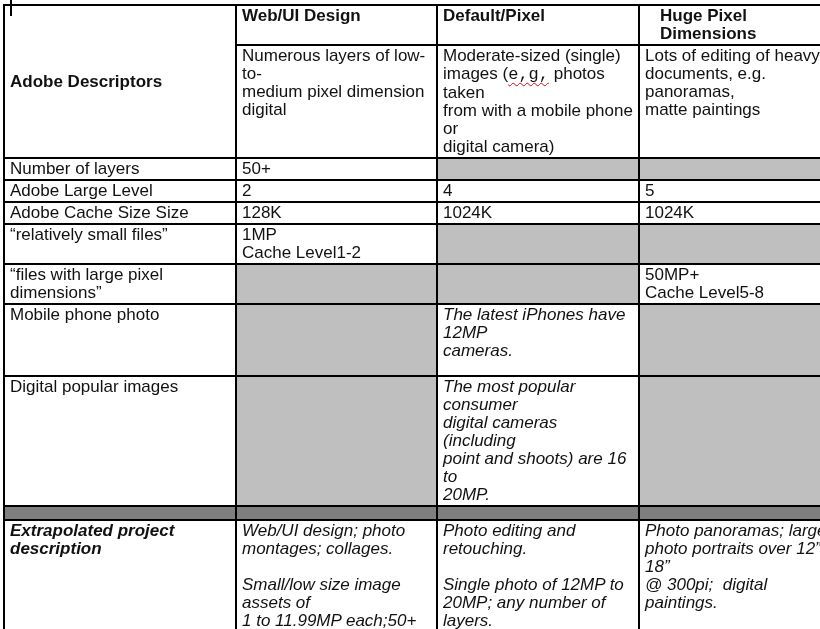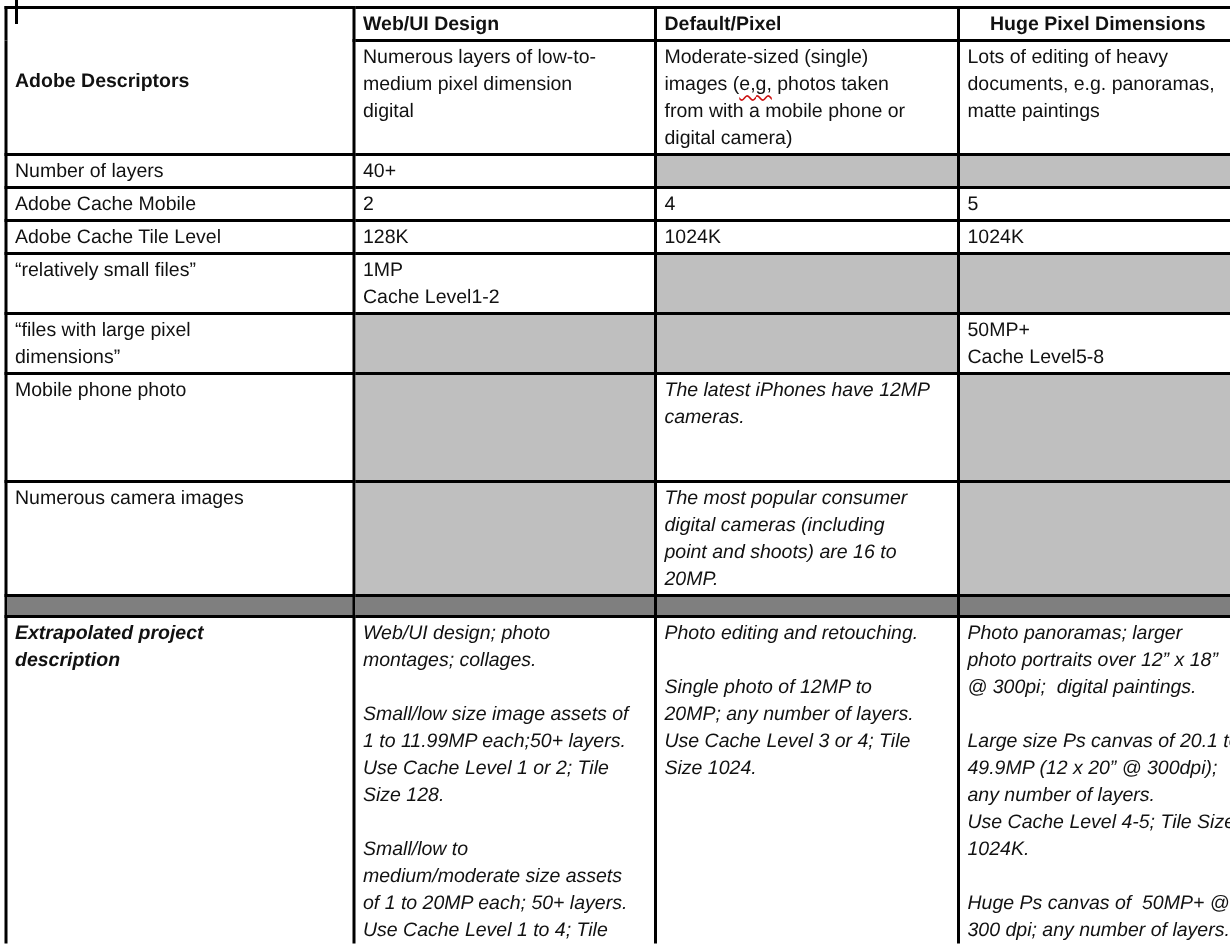--- a/index.html
+++ b/index.html
@@ -17,40 +17,41 @@
   table.cmp {
     position: absolute; left: 3px; top: 4px;
     width: 814px;
     border-collapse: collapse;
     table-layout: fixed;
   }
   td {
     border: 2px solid #000;
     vertical-align: top;
     padding: 1px 4px 1px 5px;
-    font-size: 13px;
+    font-size: 17px;
     line-height: 18px;
     color: #111;
     white-space: pre-wrap;
     overflow: hidden;
   }
   .c1 { width: 232px; }
   .c2 { width: 201px; }
   .c3 { width: 202px; }
   .c4 { width: 207px; padding-left: 20px; }
   .bold { font-weight: bold; }
   .ital { font-style: italic; }
   .mid  { vertical-align: middle; }
   .gray { background: #bfbfbf; }
   .sep td { background: #7f7f7f; padding: 0; }
   .typo {
     text-decoration: underline wavy #cc1111;
     text-decoration-thickness: 1px;
     text-underline-offset: 3px;
     text-decoration-skip-ink: none;
+    font-family: Liberation Mono, monospace;
   }
 </style>
 </head>
 <body>
 
 <div class="canvas">
   <div class="cursor-mark"></div>
 
   <table class="cmp">
 
@@ -70,34 +71,34 @@
 images (</span><span class="typo">e,g,</span><span> photos taken
 from with a mobile phone or
 digital camera)</span></td>
       <td>Lots of editing of heavy
 documents, e.g. panoramas,
 matte paintings</td>
     </tr>
 
     <tr style="height:19px">
       <td>Number of layers</td>
-      <td>40+</td>
+      <td>50+</td>
       <td class="gray"></td>
       <td class="gray"></td>
     </tr>
 
     <tr style="height:18px">
-      <td>Adobe Cache Mobile</td>
+      <td>Adobe Large Level</td>
       <td>2</td>
       <td>4</td>
       <td>5</td>
     </tr>
 
     <tr style="height:18px">
-      <td>Adobe Cache Tile Level</td>
+      <td>Adobe Cache Size Size</td>
       <td>128K</td>
       <td>1024K</td>
       <td>1024K</td>
     </tr>
 
     <tr style="height:38px">
       <td>“relatively small files”</td>
       <td>1MP
 Cache Level1-2</td>
       <td class="gray"></td>
@@ -115,21 +116,21 @@
 
     <tr style="height:72px">
       <td>Mobile phone photo</td>
       <td class="gray"></td>
       <td class="ital">The latest iPhones have 12MP
 cameras.</td>
       <td class="gray"></td>
     </tr>
 
     <tr style="height:72px">
-      <td>Numerous camera images</td>
+      <td>Digital popular images</td>
       <td class="gray"></td>
       <td class="ital">The most popular consumer
 digital cameras (including
 point and shoots) are 16 to
 20MP.</td>
       <td class="gray"></td>
     </tr>
 
     <tr class="sep" style="height:14px">
       <td></td>

